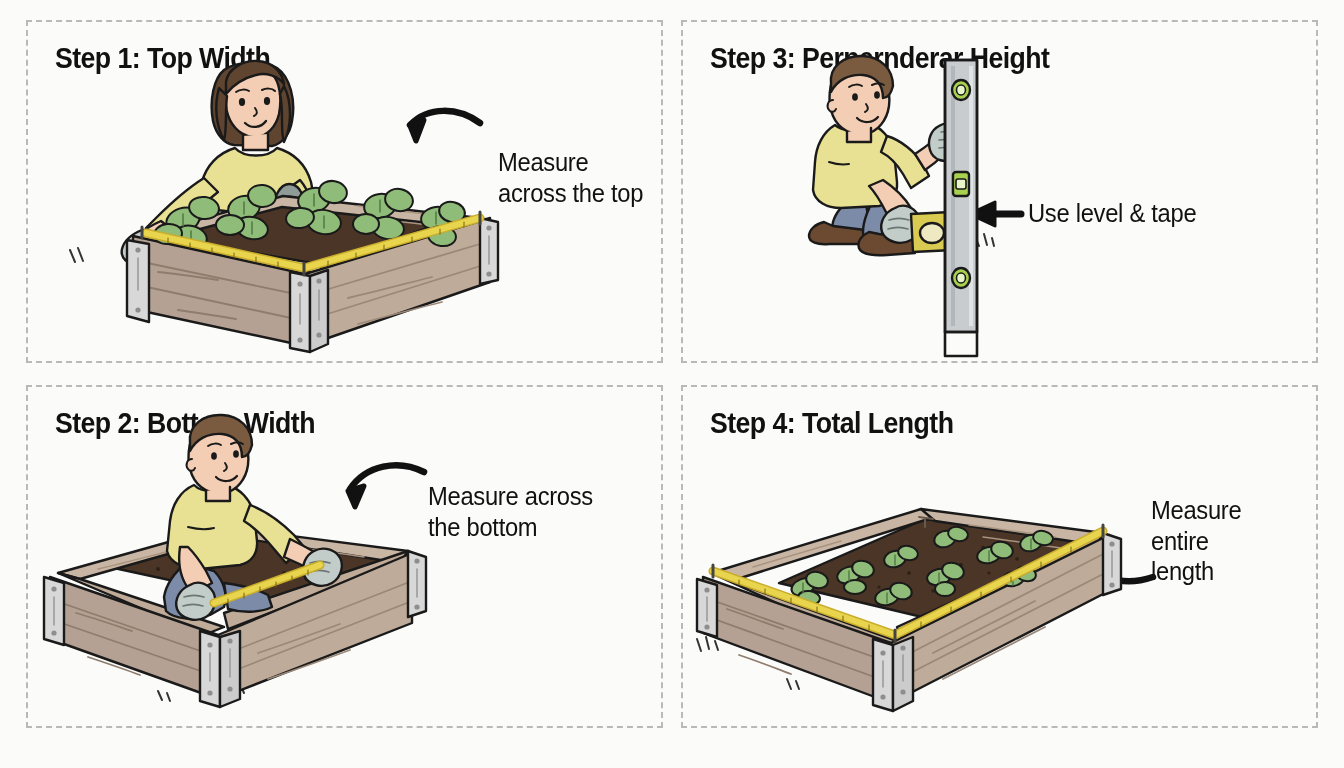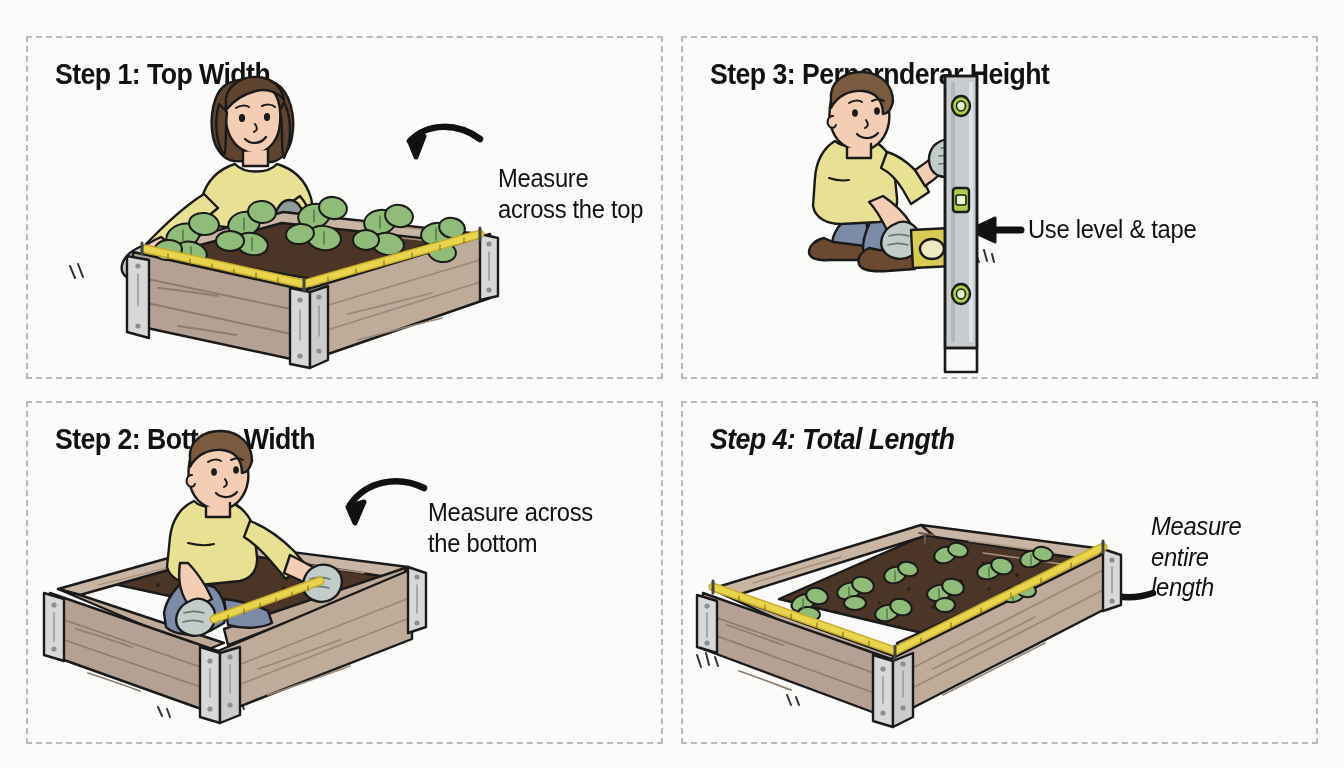--- a/index.html
+++ b/index.html
@@ -10,21 +10,21 @@
     font-family:"Liberation Sans","DejaVu Sans",sans-serif;
     overflow:hidden;
     position:relative;
   }
   .grid{
     position:absolute;left:0;top:0;width:1344px;height:768px;
     display:grid;
     grid-template-columns:637px 637px;
     grid-template-rows:343px 343px;
     column-gap:18px;row-gap:22px;
-    padding:36px 26px;
+    padding:20px 26px;
     box-sizing:border-box;
   }
   .panel{
     position:relative;
     border:2px dashed #b9b9b9;
     box-sizing:border-box;
     overflow:hidden;
     background:transparent;
   }
   .panel-title{
@@ -559,21 +559,21 @@
                 <path d="M248 195 L248 200"></path>
               <path d="M264 189 L264 194"></path>
                 <path d="M280 183 L280 188"></path>
             </g>
           </g>
         </g>
       </svg>
     </div>
   </div>
 
-  <div class="panel" style="border-color: rgb(185, 185, 185); font-style: italic;">
+  <div class="panel" style="border-color: rgb(185, 185, 185);">
     <div class="panel-title">Step 4: Total Length</div>
 
     <div class="annot" style="left:468px;top:108px;width:150px;">
       <div>Measure</div>
       <div>entire</div>
       <div>length</div>
     </div>
 
     <div class="scene">
       <svg width="637" height="343" viewBox="0 0 637 343" xmlns="http://www.w3.org/2000/svg">

